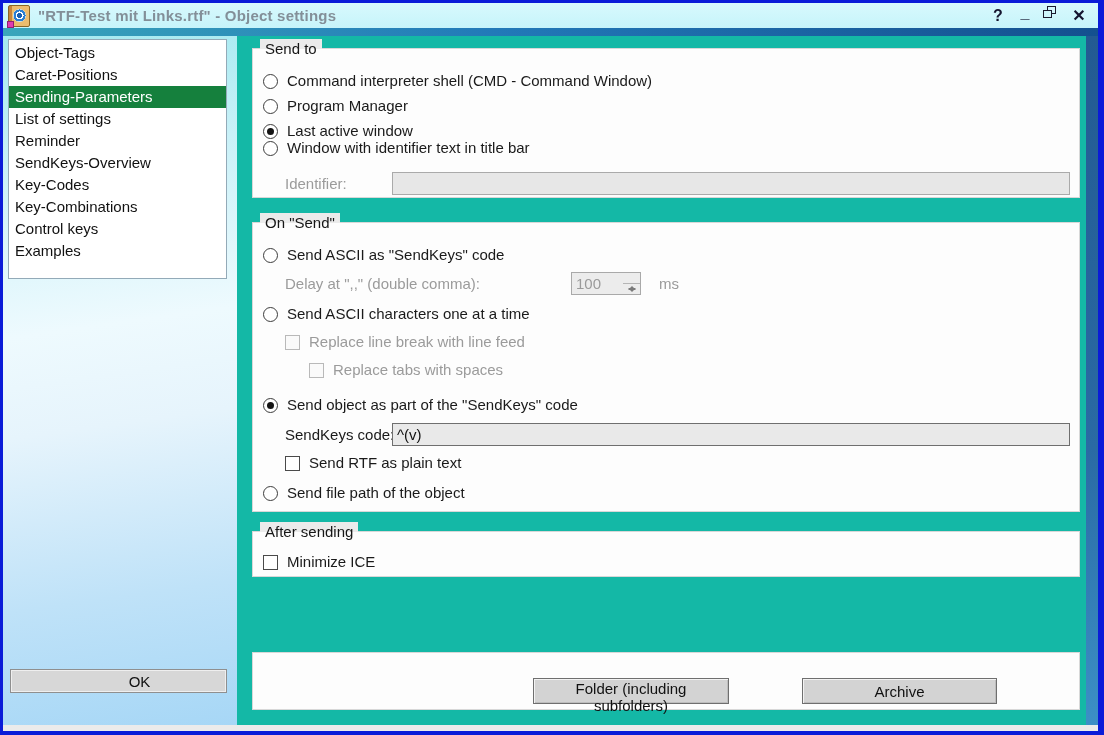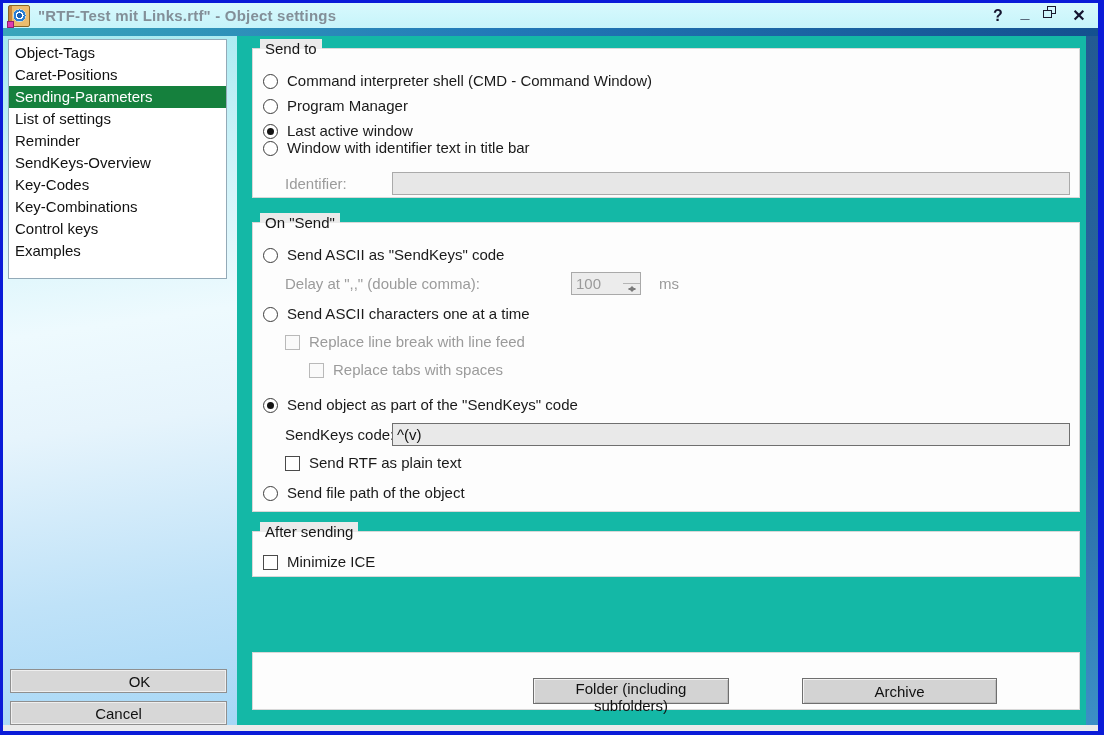--- a/index.html
+++ b/index.html
@@ -206,21 +206,20 @@
         <div class="list-item on">Sending-Parameters</div>
         <div class="list-item">List of settings</div>
         <div class="list-item">Reminder</div>
         <div class="list-item">SendKeys-Overview</div>
         <div class="list-item">Key-Codes</div>
         <div class="list-item">Key-Combinations</div>
         <div class="list-item">Control keys</div>
         <div class="list-item">Examples</div>
       </div>
       <button class="side-btn ok">OK</button>
-      <button class="side-btn cancel">Cancel</button>
     </div>
 
     <div class="main-panel">
 
       <div class="group g-sendto">
         <div class="group-label">Send to</div>
         <div class="row" style="left:10px;top:23px;">
           <span class="radio"></span>
           <span class="lbl">Command interpreter shell (CMD - Command Window)</span>
         </div>

